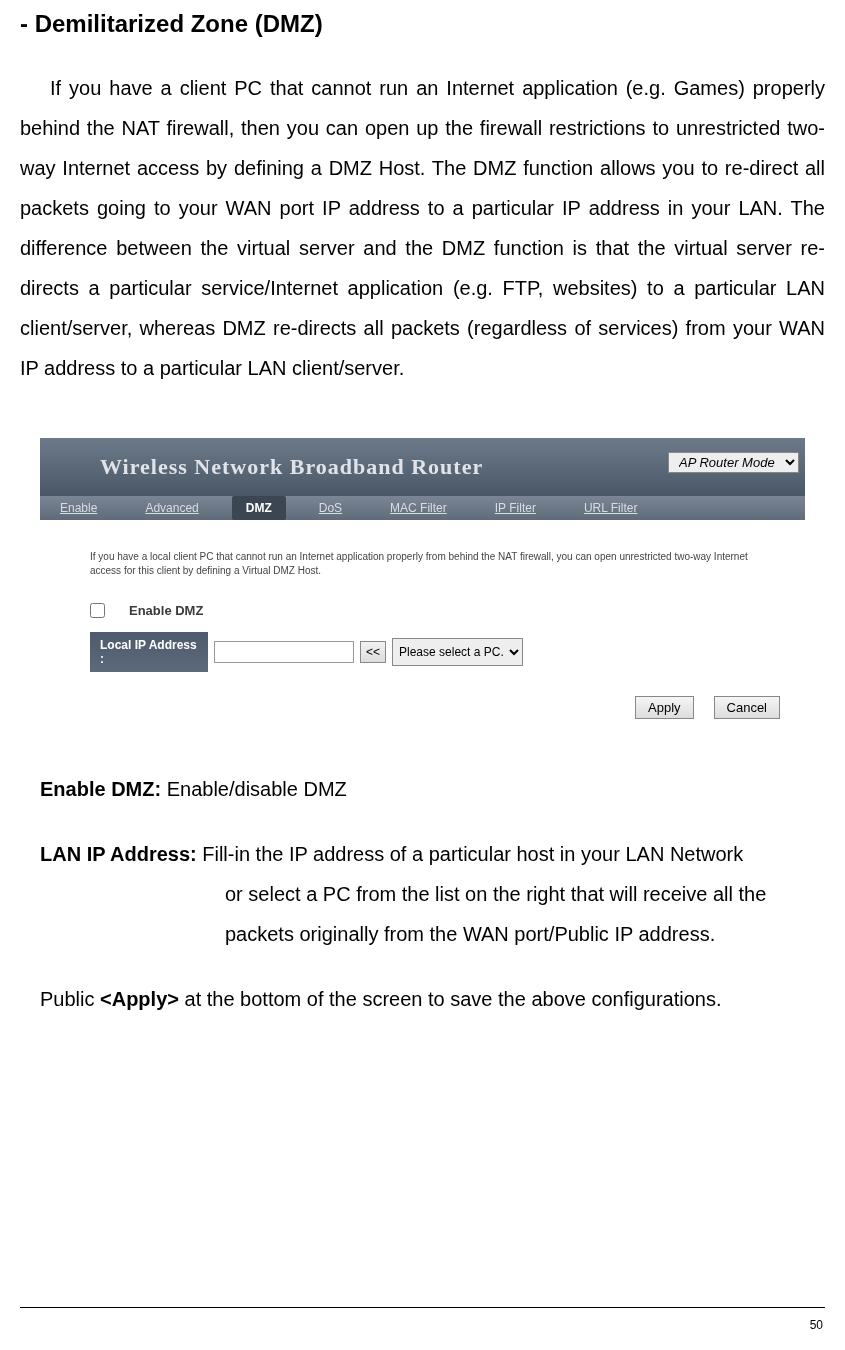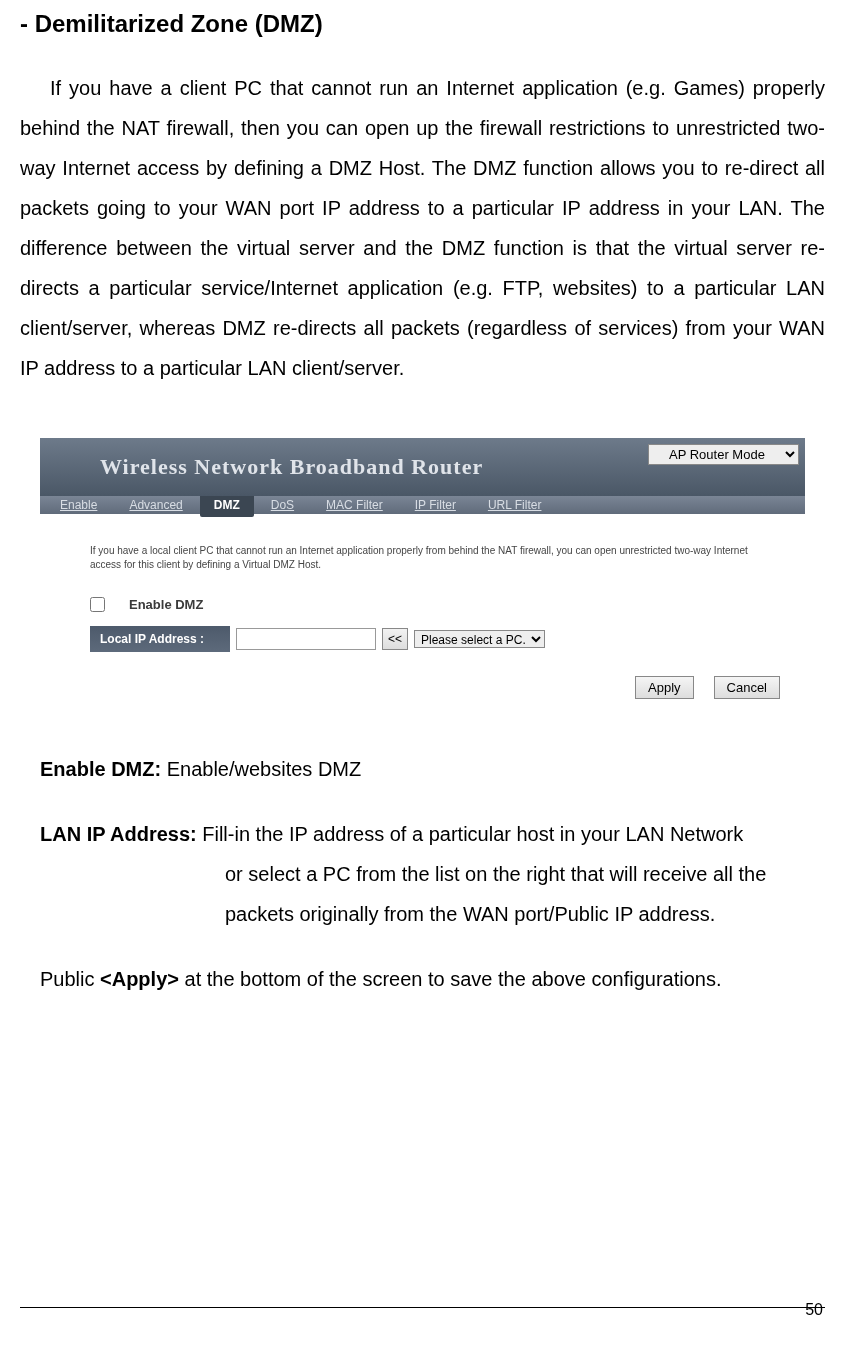--- a/index.html
+++ b/index.html
@@ -41,33 +41,34 @@
       color: #e0e4ea;
       font-family: Georgia, serif;
       font-size: 22px;
       font-weight: bold;
       margin-left: 50px;
       letter-spacing: 1px;
     }
     .mode-select {
       position: absolute;
       right: 6px;
-      top: 6px;
+      top: 14px;
       font-size: 13px;
       border: 1px solid #888;
       background: #eee;
-      padding: 1px 16px;
+      padding: 1px 6px;
+      font-style: italic;
     }
     .tabs {
       display: flex;
       background: linear-gradient(#7a8595, #606b7a);
-      height: 18px;
+      height: 24px;
       align-items: center;
       padding-left: 5px;
-      gap: 2px;
+      gap: 18px;
     }
     .tab {
       display: inline-flex;
       align-items: center;
       justify-content: center;
       padding: 0 15px;
       font-size: 12px;
       color: #d8dde4;
       text-decoration: underline;
       height: 20px;
@@ -110,21 +111,21 @@
       display: flex;
       align-items: center;
       gap: 6px;
     }
     .field-label {
       background: linear-gradient(#4d5a6b, #5d6a7b);
       color: #fff;
       font-size: 12px;
       font-weight: bold;
       padding: 6px 10px;
-      width: 140px;
+      width: 118px;
     }
     .field-row input[type="text"] {
       width: 140px;
       height: 22px;
       border: 1px solid #999;
       font-size: 13px;
       padding: 0 4px;
     }
     .assign-btn {
       font-size: 12px;
@@ -132,21 +133,21 @@
       background: linear-gradient(#f2f2f2, #ddd);
       padding: 2px 5px;
       height: 22px;
       cursor: pointer;
     }
     .pc-select {
       font-size: 12px;
       border: 1px solid #888;
       background: #eee;
       padding: 1px 2px;
-      height: 18px;
+      height: 28px;
     }
     .buttons-row {
       display: flex;
       justify-content: flex-end;
       padding: 14px 25px 10px 0;
       gap: 20px;
     }
     .buttons-row button {
       font-size: 13px;
       border: 1px solid #888;
@@ -156,23 +157,23 @@
     }
     .desc-block {
       margin: 25px 20px 0 20px;
       font-size: 20px;
       line-height: 2.0;
     }
     .desc-block p { margin-bottom: 25px; }
     .hanging { padding-left: 185px; }
     .footer {
       position: absolute;
-      bottom: 31px;
+      bottom: 18px;
       right: 22px;
-      font-size: 16px;
+      font-size: 12px;
     }
     .footer-line {
       position: absolute;
       bottom: 42px;
       left: 20px;
       right: 20px;
       border-top: 1px solid #000;
     }
   </style>
 </head>
@@ -212,21 +213,21 @@
       </select>
     </div>
   </div>
   <div class="buttons-row">
     <button>Apply</button>
     <button>Cancel</button>
   </div>
 </div>
 
 <div class="desc-block">
-  <p><b>Enable DMZ:</b><span> Enable/websites DMZ</span></p>
+  <p><b>Enable DMZ:</b><span> Enable/disable DMZ</span></p>
   <p>
     <b>LAN IP Address:</b><span> Fill-in the IP address of a particular host in your LAN Network</span><br>
     <span class="hanging">or select a PC from the list on the right that will receive all the</span><br>
     <span class="hanging">packets originally from the WAN port/Public IP address.</span>
   </p>
   <p><span>Public </span><b>&lt;Apply&gt;</b><span> at the bottom of the screen to save the above configurations.</span></p>
 </div>
 
 <div class="footer-line"></div>
 <div class="footer">50</div>

